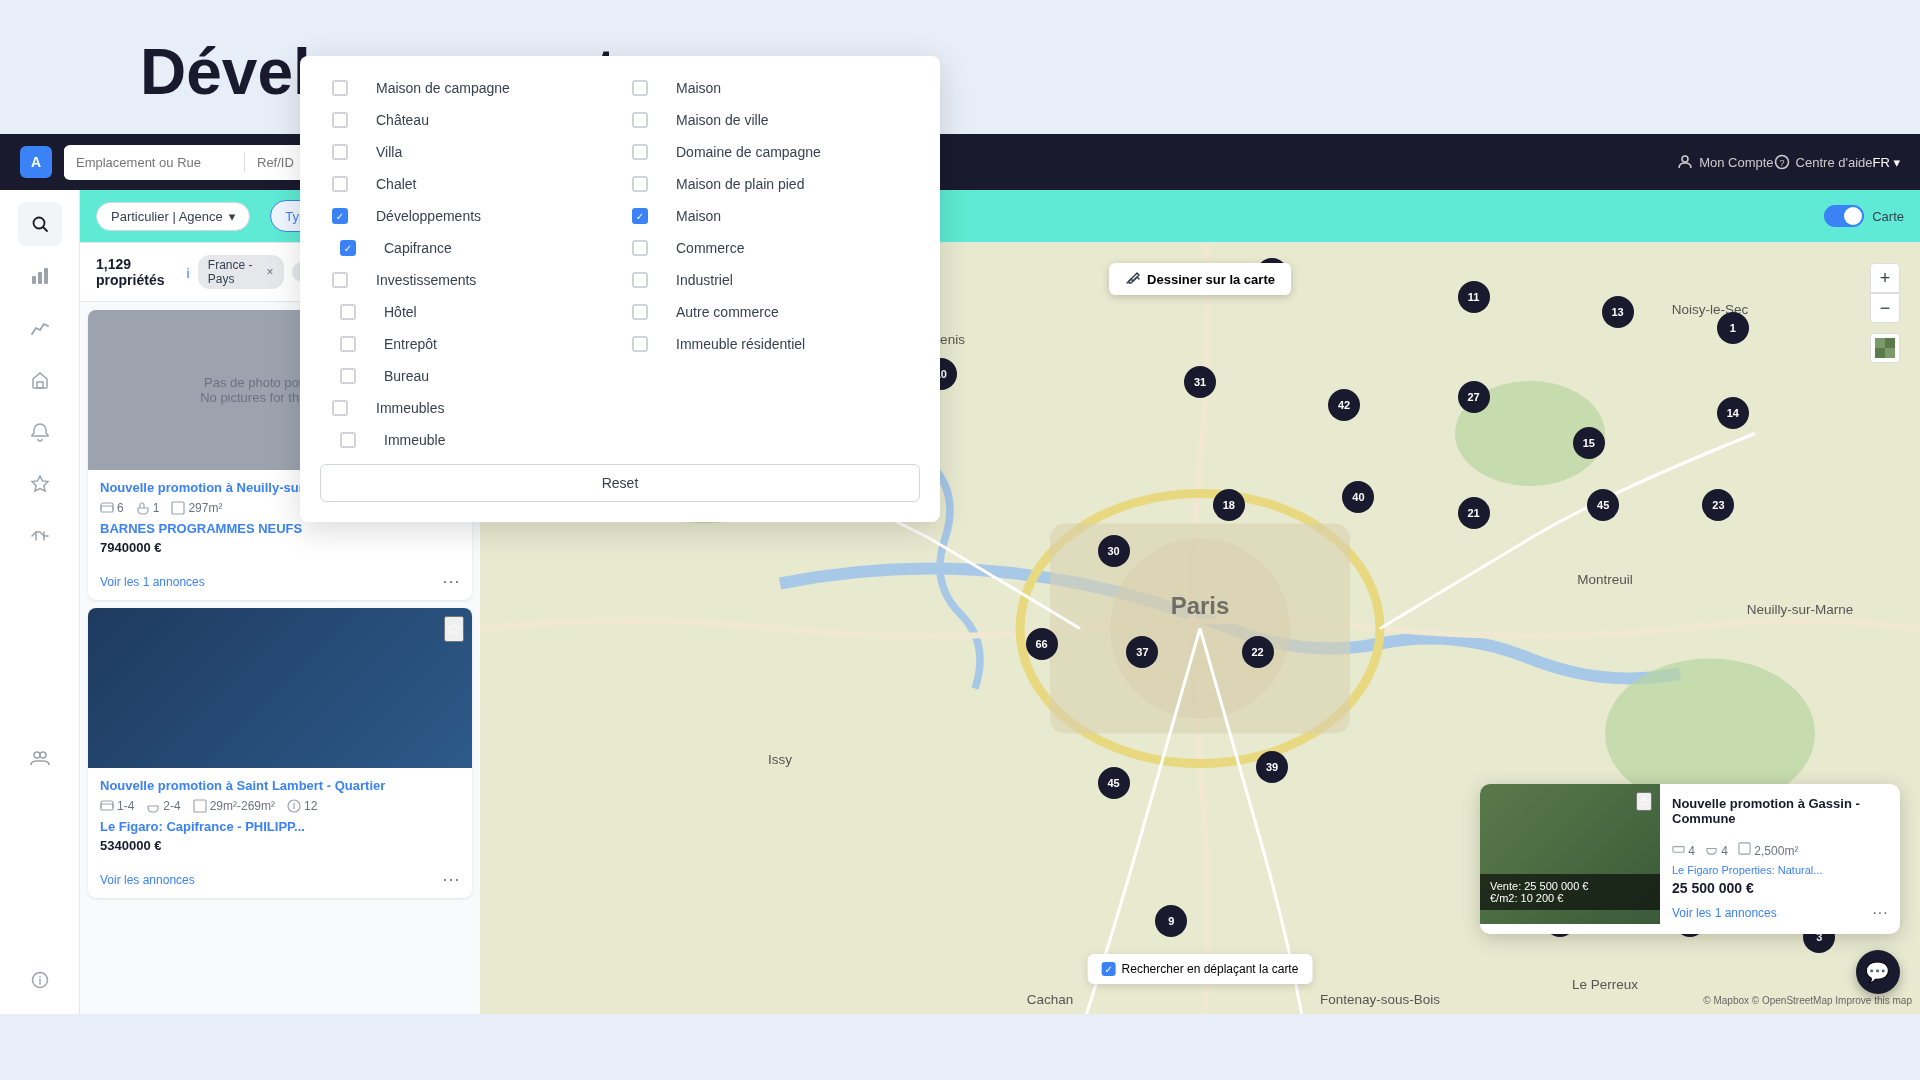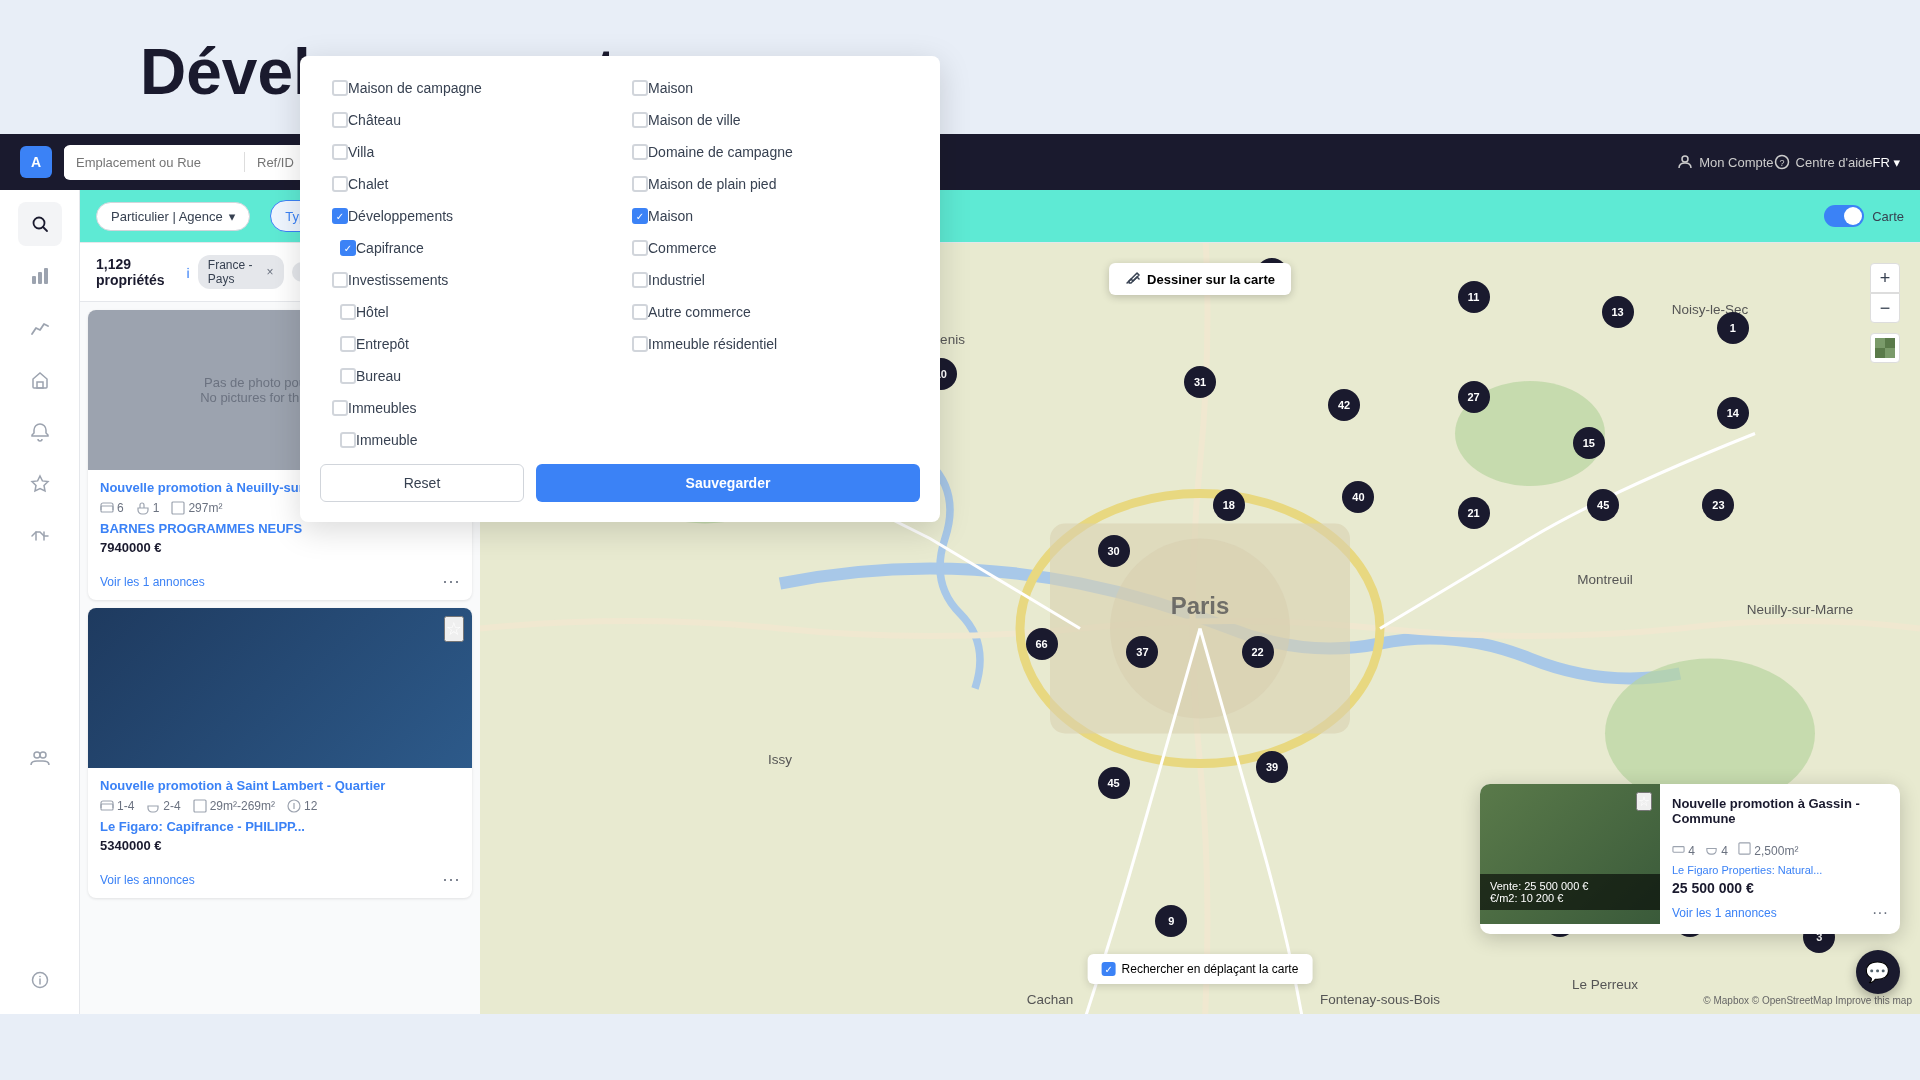--- a/index.html
+++ b/index.html
@@ -113,21 +113,21 @@
     .popup-agency { font-size: 11px; color: #3b82f6; margin-bottom: 4px; }
     .popup-price { font-size: 14px; font-weight: 700; color: #1a1a2e; }
     .popup-footer { display: flex; justify-content: space-between; align-items: center; margin-top: 8px; }
     .popup-link { font-size: 12px; color: #3b82f6; cursor: pointer; }
     .popup-more { color: #6b7280; cursor: pointer; }
 
     
     .dropdown-overlay { position: absolute; top: 56px; left: 300px; width: 640px; background: white; border-radius: 8px; box-shadow: 0 8px 32px rgba(0,0,0,0.15); z-index: 100; padding: 20px; }
     .dropdown-grid { display: grid; grid-template-columns: 1fr 1fr; gap: 0; }
     .dropdown-col { display: flex; flex-direction: column; gap: 8px; }
-    .dd-item { display: flex; align-items: center; gap: 0; font-size: 14px; color: #374151; cursor: pointer; padding: 4px 12px; }
+    .dd-item { display: flex; align-items: center; gap: 28px; font-size: 14px; color: #374151; cursor: pointer; padding: 4px 12px; }
     .dd-checkbox { width: 16px; height: 16px; border: 2px solid #d1d5db; border-radius: 3px; flex-shrink: 0; display: flex; align-items: center; justify-content: center; }
     .dd-checkbox.checked { background: #3b82f6; border-color: #3b82f6; color: white; font-size: 10px; }
     .dd-footer { grid-column: 1 / -1; display: flex; gap: 12px; margin-top: 12px; }
     .dd-reset { flex: 1; padding: 10px; border: 1px solid #d1d5db; border-radius: 6px; background: white; font-size: 14px; cursor: pointer; color: #374151; }
     .dd-save { flex: 2; padding: 10px; border: none; border-radius: 6px; background: #3b82f6; color: white; font-size: 14px; cursor: pointer; font-weight: 600; }
 
     
     .map-svg { position: absolute; inset: 0; width: 100%; height: 100%; }
 
     
@@ -616,16 +616,15 @@
         <span>Autre commerce</span>
       </div>
       <div class="dd-item">
         <div class="dd-checkbox"></div>
         <span>Immeuble résidentiel</span>
       </div>
     </div>
 
     <div class="dd-footer">
       <button class="dd-reset">Reset</button>
-      <button class="dd-save">Sauvegarder</button>
     </div>
   </div>
 </div>
 
 </body></html>

